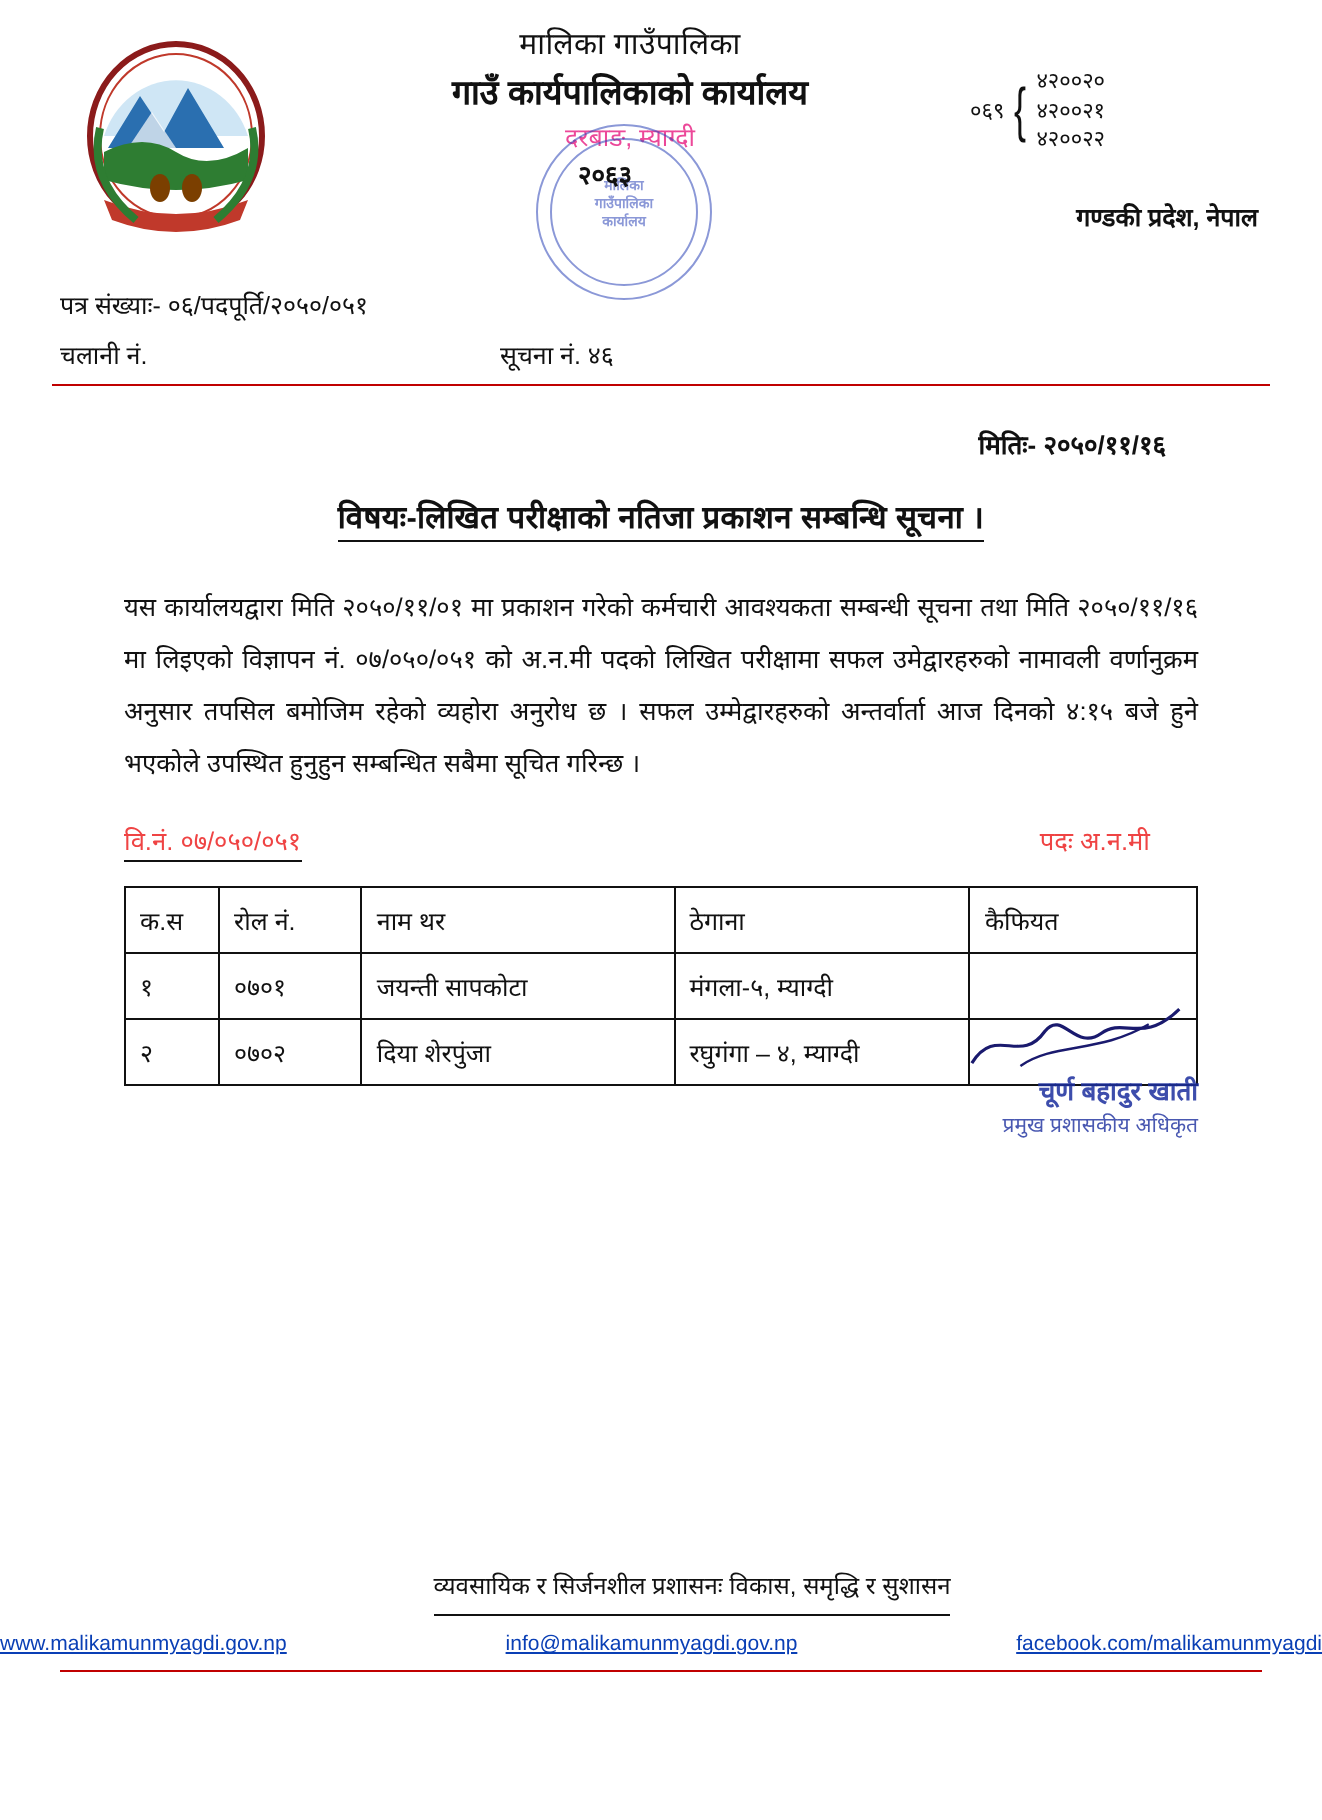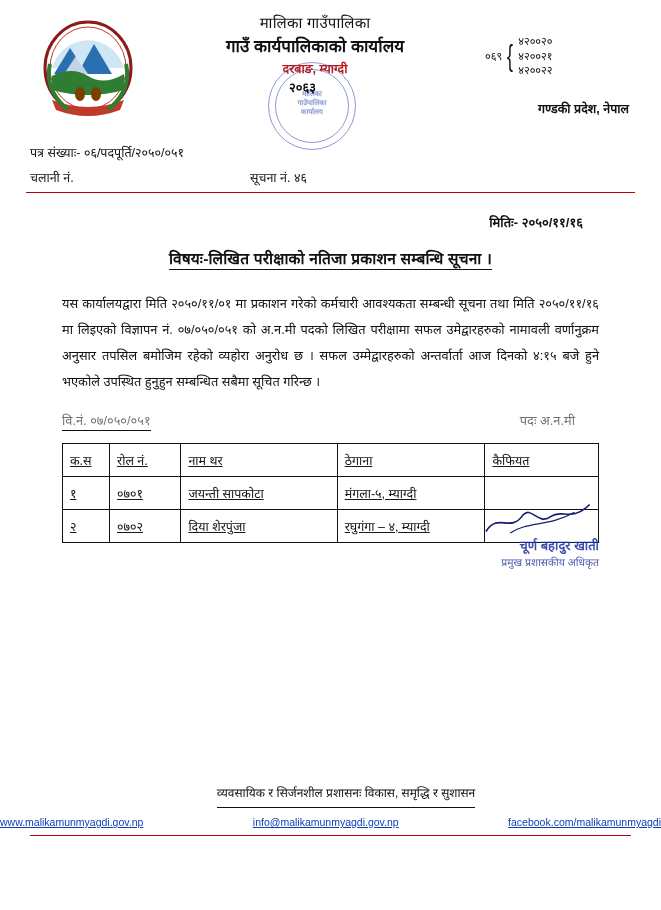--- a/index.html
+++ b/index.html
@@ -50,22 +50,22 @@
     line-height: 22px;
   }
   .org-line2 {
     font-size: 17px;
     font-weight: bold;
     color: #111;
     line-height: 26px;
   }
   .org-line3 {
     font-size: 12.5px;
-    font-weight: bold;
-    color: #b91c1c;
+    font-weight: normal;
+    color: #ec4899;
     line-height: 18px;
   }
   .header-right {
     position: absolute;
     right: 28px;
     top: 34px;
     width: 170px;
     font-size: 11px;
     color: #111;
   }
@@ -190,35 +190,34 @@
     color: #111;
     text-indent: 0;
   }
 
   
   .meta-row {
     margin: 16px 62px 0 62px;
     display: flex;
     justify-content: space-between;
     font-size: 12.8px;
-    color: #737373;
+    color: #ef4444;
   }
   .meta-left {
     border-bottom: 1.2px solid #111;
     padding-bottom: 1px;
   }
   .meta-right { padding-right: 24px; }
 
   
   table.result {
     margin: 12px 62px 0 62px;
     border-collapse: collapse;
     width: calc(100% - 124px);
     font-size: 12.5px;
-    text-decoration: underline;
   }
   table.result th,
   table.result td {
     border: 1px solid #111;
     padding: 5px 7px;
     height: 22px;
     color: #111;
     font-weight: normal;
     text-align: left;
     vertical-align: middle;

